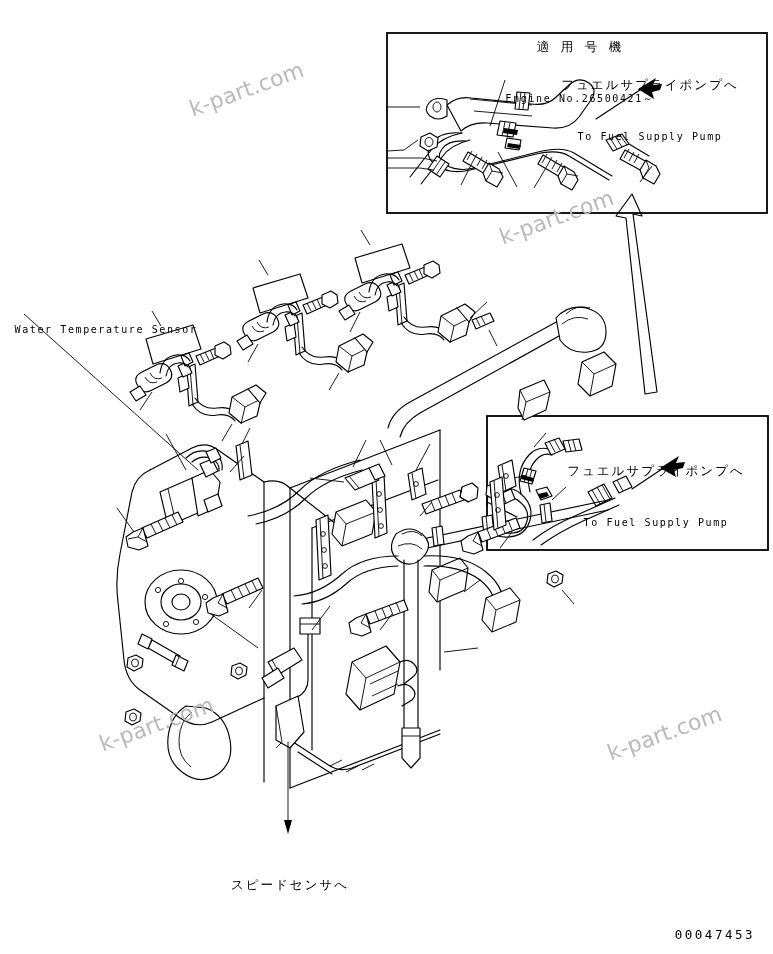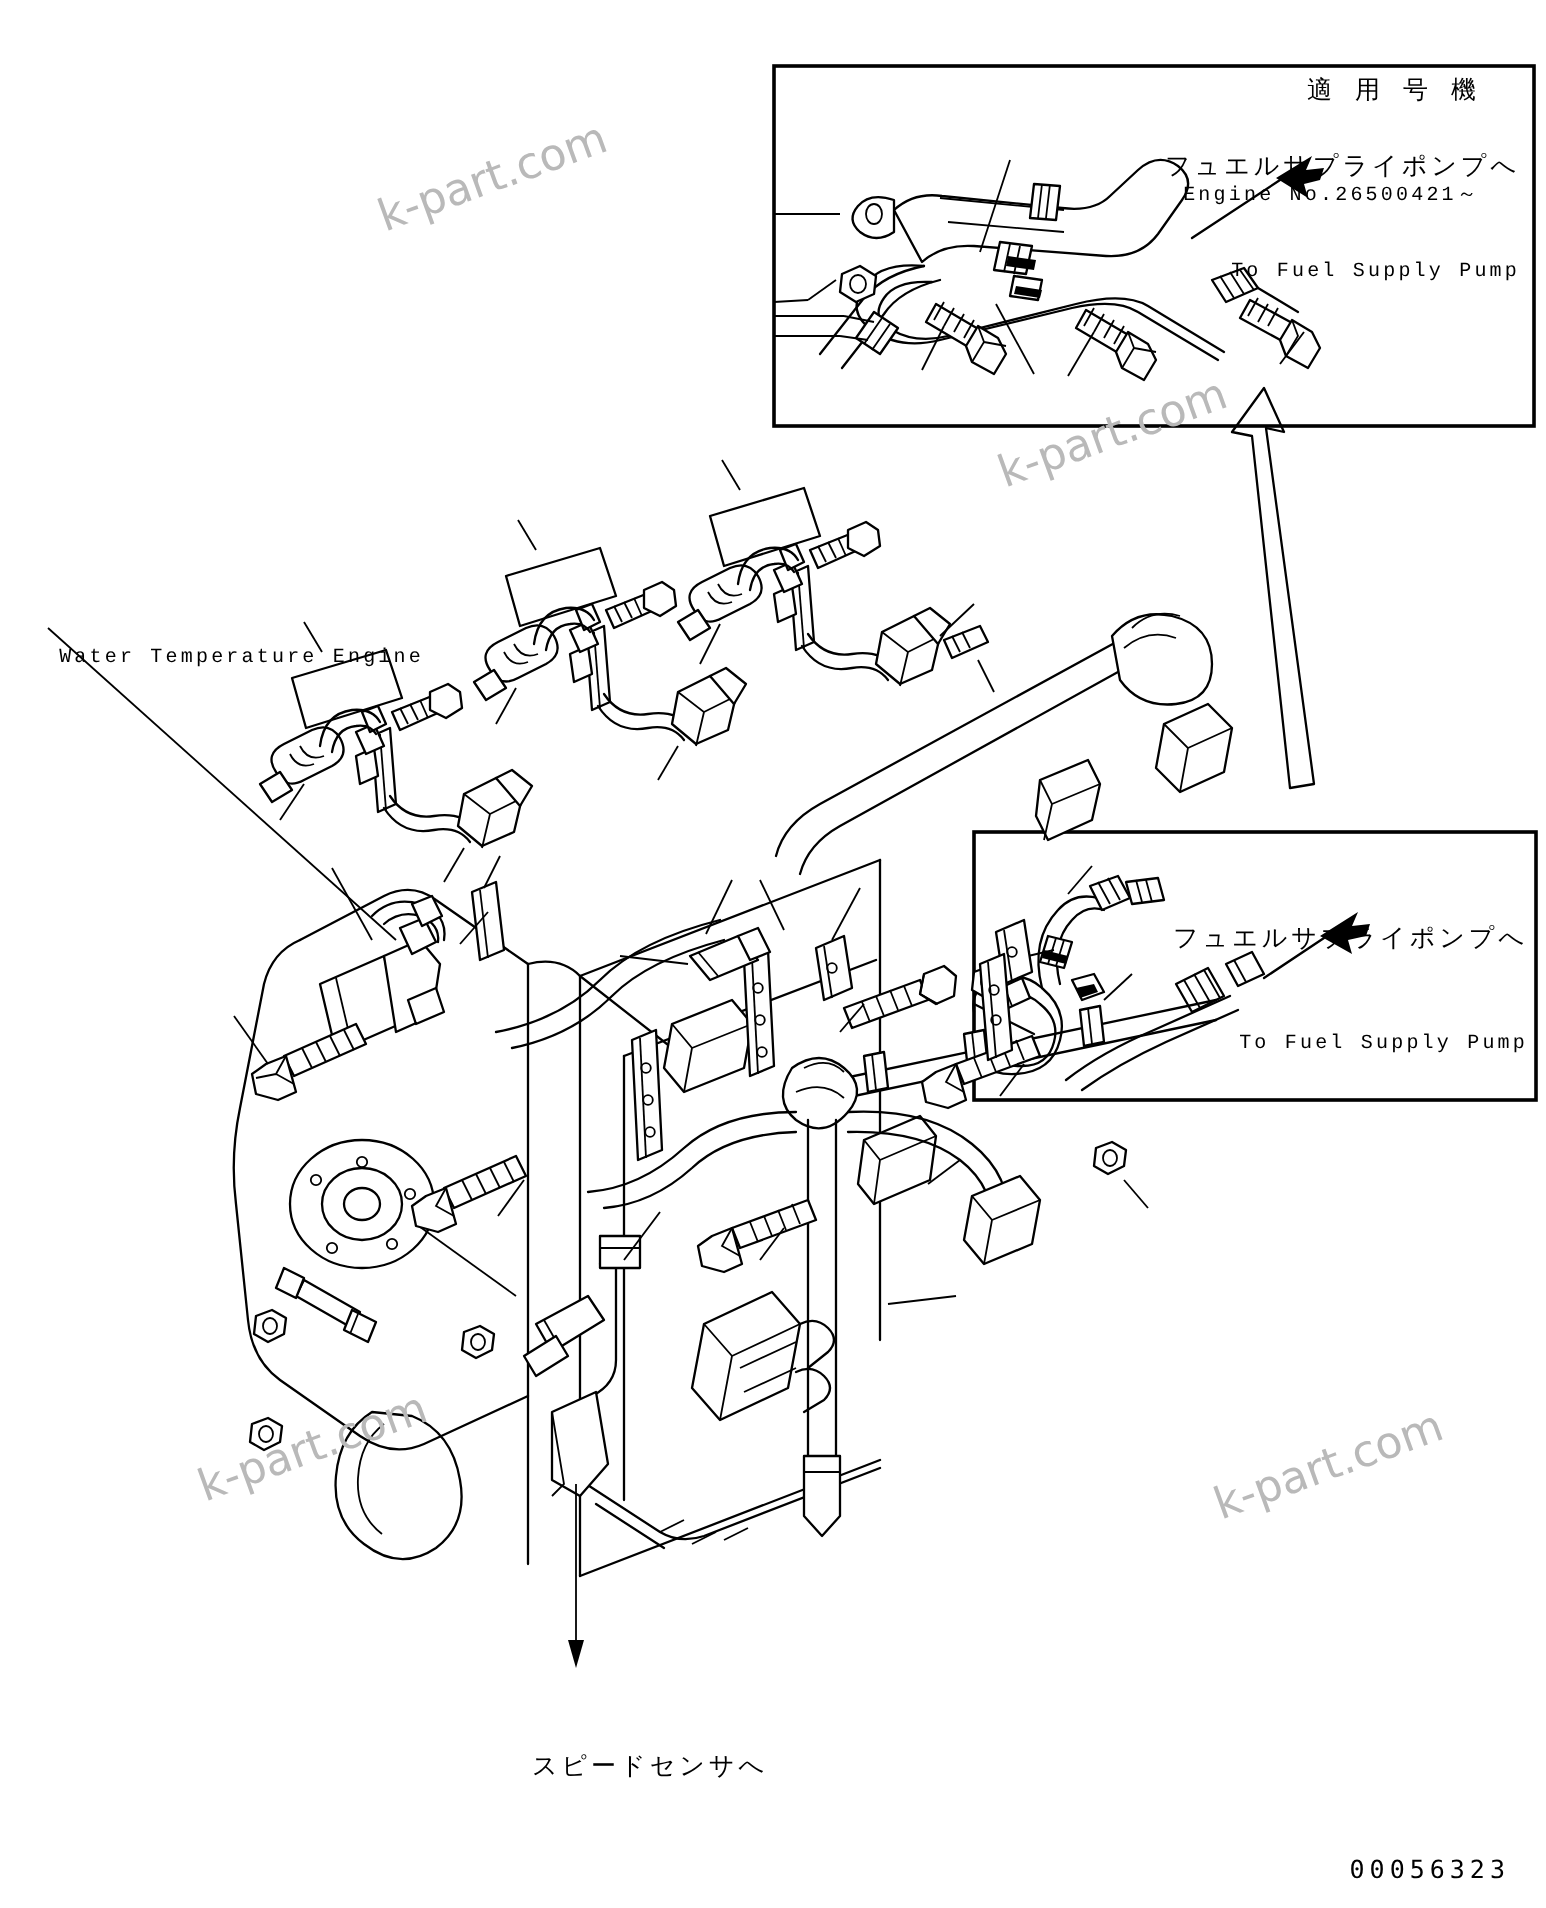--- a/index.html
+++ b/index.html
@@ -28,21 +28,21 @@
     transform-origin:left top;
     white-space:nowrap;
     pointer-events:none;
     font-weight:400;
   }
   #partno{
     position:absolute;right:18px;bottom:12px;
     font-family:"DejaVu Sans Mono", monospace;
     font-size:12.5px;letter-spacing:2.5px;color:#000;
   }
-  .ctr{text-align:right;font-family:Liberation Mono, monospace;}
+  .ctr{text-align:center;}
 </style>
 </head>
 <body>
 
 <div id="stage">
 
 <svg width="773" height="954" viewBox="0 0 773 954">
   <defs>
     <style>
       .s{fill:none;stroke:#000;stroke-width:1.15;stroke-linejoin:round;stroke-linecap:round;}
@@ -503,27 +503,27 @@
   <span class="jp">フュエルサプライポンプへ</span>
   <span class="en">To Fuel Supply Pump</span>
 </div>
 
 <div class="lbl ctr" style="left:548px;top:424px;width:216px;">
   <span class="jp">フュエルサプライポンプへ</span>
   <span class="en">To Fuel Supply Pump</span>
 </div>
 
 <div class="lbl ctr" style="left:0px;top:285px;width:212px;">
-  <span class="en">Water Temperature Engine</span>
+  <span class="en">Water Temperature Sensor</span>
 </div>
 
 <div class="lbl ctr" style="left:196px;top:838px;width:188px;">
   <span class="jp">スピードセンサへ</span>
 </div>
 
 <div class="wm" style="left:186px;top:98px;">k-part.com</div>
 <div class="wm" style="left:496px;top:226px;">k-part.com</div>
 <div class="wm" style="left:96px;top:733px;">k-part.com</div>
 <div class="wm" style="left:604px;top:742px;">k-part.com</div>
 
-<div id="partno">00056323</div>
+<div id="partno">00047453</div>
 
 </div>
 
 </body></html>

